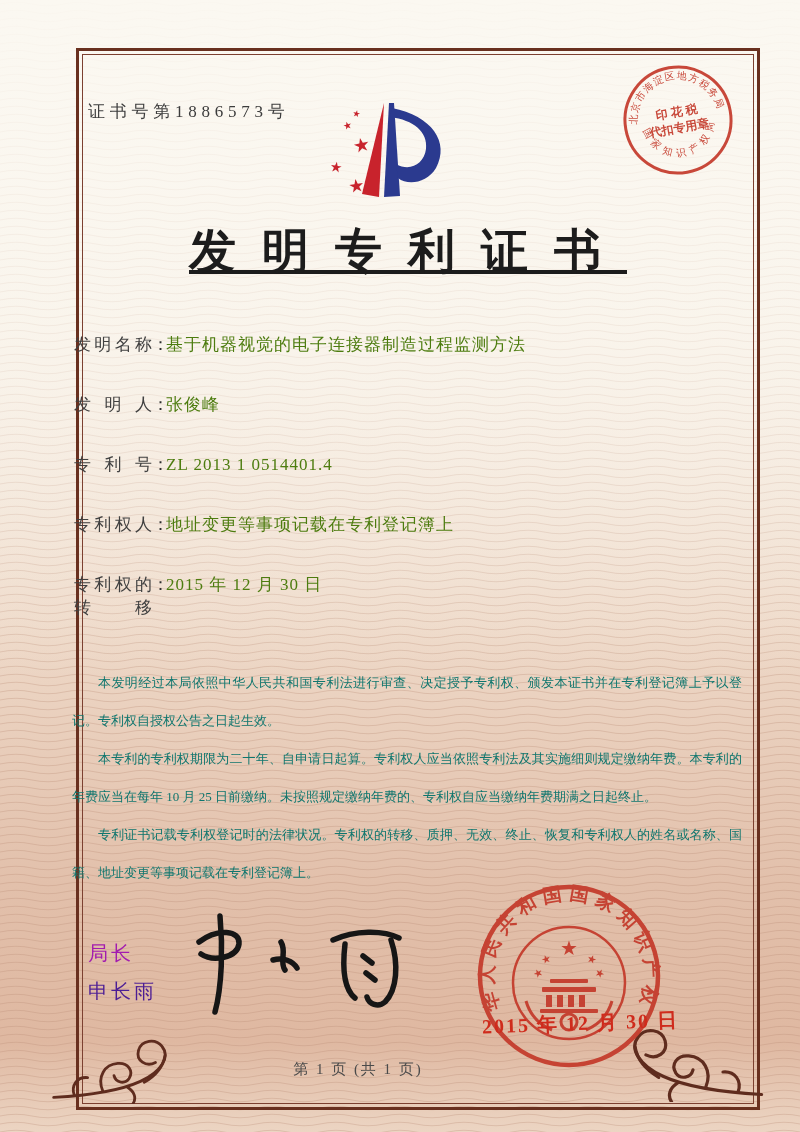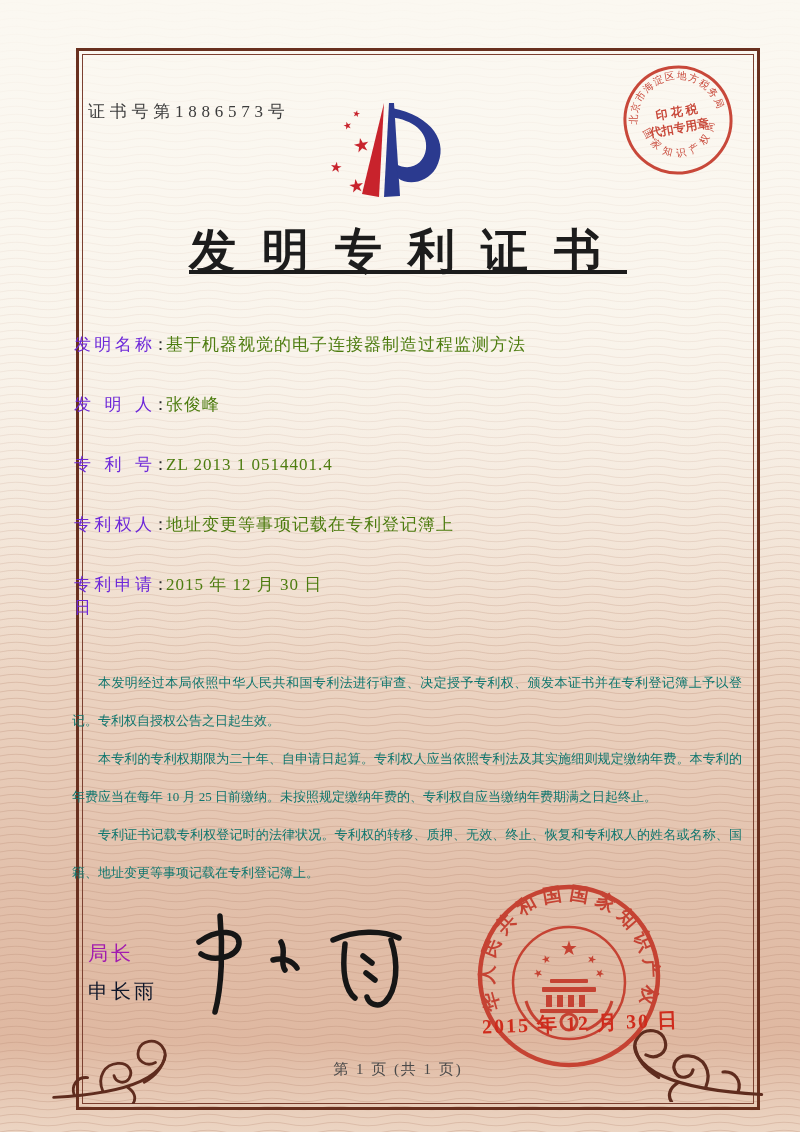--- a/index.html
+++ b/index.html
@@ -12,34 +12,34 @@
         border:1px solid #7c4030;}
   .content{position:absolute;left:0;top:0;width:800px;height:1132px;z-index:3;}
   .cert-no{position:absolute;left:88px;top:100px;font-size:17px;letter-spacing:0.28em;color:#3c3c3c;}
   .logo{position:absolute;left:320px;top:90px;z-index:3;}
   .seal-top{position:absolute;left:620px;top:62px;z-index:4;opacity:.92;}
   .doc-title{position:absolute;left:0;top:220px;width:790px;text-align:center;
         font-size:47px;font-weight:bold;letter-spacing:26px;text-indent:26px;color:#1c1c1c;margin:0;text-decoration:underline;}
   .fields{position:absolute;left:74px;top:333px;width:670px;}
   .frow{height:60px;font-size:17px;}
   .flabel{display:inline-block;width:78px;text-align:justify;text-align-last:justify;
-        color:#6d28d9;vertical-align:top;}
+        color:#404040;vertical-align:top;}
   .fcolon{display:inline-block;width:14px;color:#2e2e2e;}
   .fvalue{color:#4d7c0f;letter-spacing:1px;}
   .paras{position:absolute;left:72px;top:664px;width:670px;font-size:13px;
         line-height:38px;text-align:justify;color:#0f766e;}
   .paras p{margin:0;text-indent:2em;}
   .signer-title{position:absolute;left:88px;top:940px;font-size:20px;letter-spacing:3px;color:#a21caf;}
-  .signer-name{position:absolute;left:88px;top:978px;font-size:20px;letter-spacing:3px;color:#0f172a;}
+  .signer-name{position:absolute;left:88px;top:978px;font-size:20px;letter-spacing:3px;color:#4c1d95;}
   .signature{position:absolute;left:185px;top:908px;z-index:4;}
   .seal-bottom{position:absolute;left:474px;top:881px;z-index:4;opacity:.93;}
   .seal-date{position:absolute;left:482px;top:1010px;font-size:20px;color:#cf2b1c;
         letter-spacing:2px;transform:rotate(-2deg);z-index:5;font-weight:bold;}
   .page-footer{position:absolute;left:0;top:1060px;width:716px;text-align:center;
-        font-size:15px;letter-spacing:2px;color:#4a4a4a;padding-left:40px;}
+        font-size:15px;letter-spacing:2px;color:#4a4a4a;}
   .ornament{position:absolute;z-index:2;}
   .orn-left{left:48px;top:972px;}
   .orn-right{left:618px;top:952px;transform:scaleX(-1);}
 </style>
 </head>
 <body>
 
 <div class="page">
 
   <svg class="bg-svg" width="800" height="1132">
@@ -131,21 +131,21 @@
       <div class="frow">
         <span class="flabel">发明人</span><span class="fcolon">：</span><span class="fvalue">张俊峰</span>
       </div>
       <div class="frow">
         <span class="flabel">专利号</span><span class="fcolon">：</span><span class="fvalue">ZL 2013 1 0514401.4</span>
       </div>
       <div class="frow">
         <span class="flabel">专利权人</span><span class="fcolon">：</span><span class="fvalue">地址变更等事项记载在专利登记簿上</span>
       </div>
       <div class="frow">
-        <span class="flabel">专利申请日</span><span class="fcolon">：</span><span class="fvalue">2015 年 12 月 30 日</span>
+        <span class="flabel">专利权的转移</span><span class="fcolon">：</span><span class="fvalue">2015 年 12 月 30 日</span>
       </div>
     </div>
 
     <div class="paras">
       <p>本发明经过本局依照中华人民共和国专利法进行审查、决定授予专利权、颁发本证书并在专利登记簿上予以登记。专利权自授权公告之日起生效。</p>
       <p>本专利的专利权期限为二十年、自申请日起算。专利权人应当依照专利法及其实施细则规定缴纳年费。本专利的年费应当在每年 10 月 25 日前缴纳。未按照规定缴纳年费的、专利权自应当缴纳年费期满之日起终止。</p>
       <p>专利证书记载专利权登记时的法律状况。专利权的转移、质押、无效、终止、恢复和专利权人的姓名或名称、国籍、地址变更等事项记载在专利登记簿上。</p>
     </div>
 
     <div class="signer-title">局长</div>

